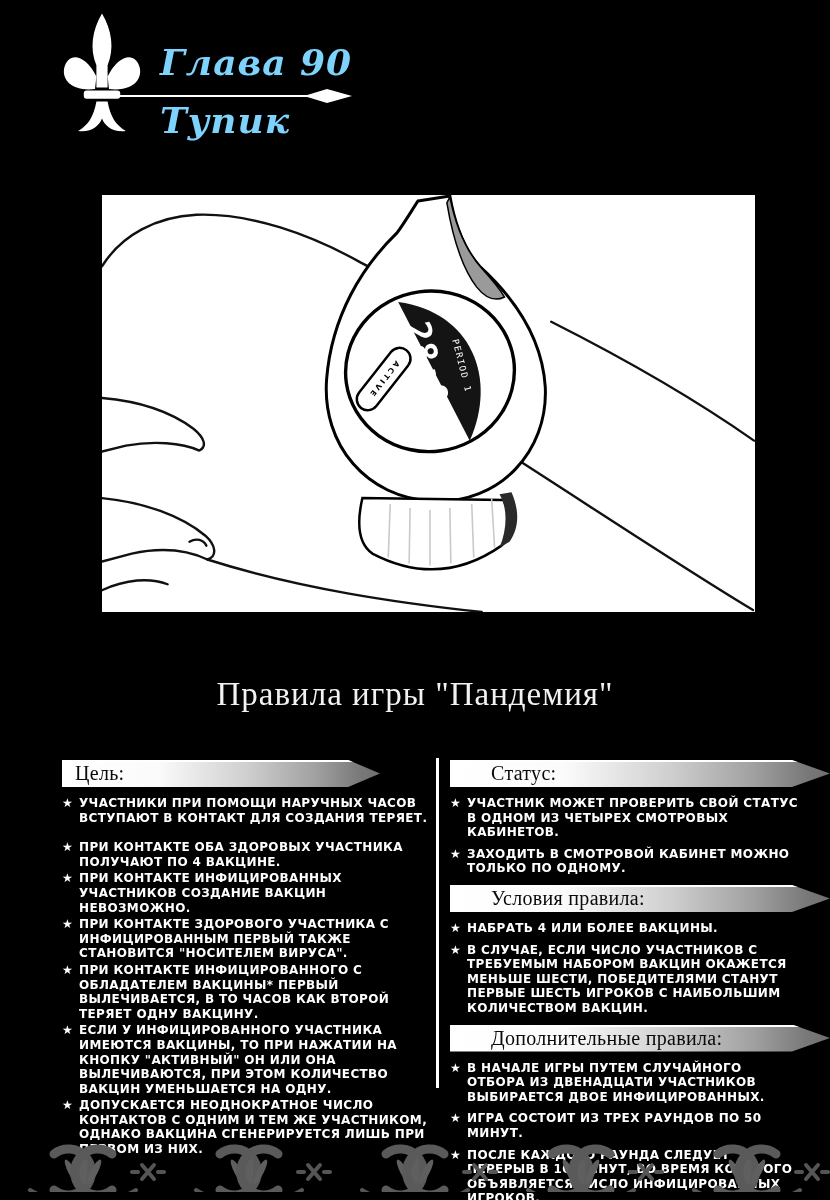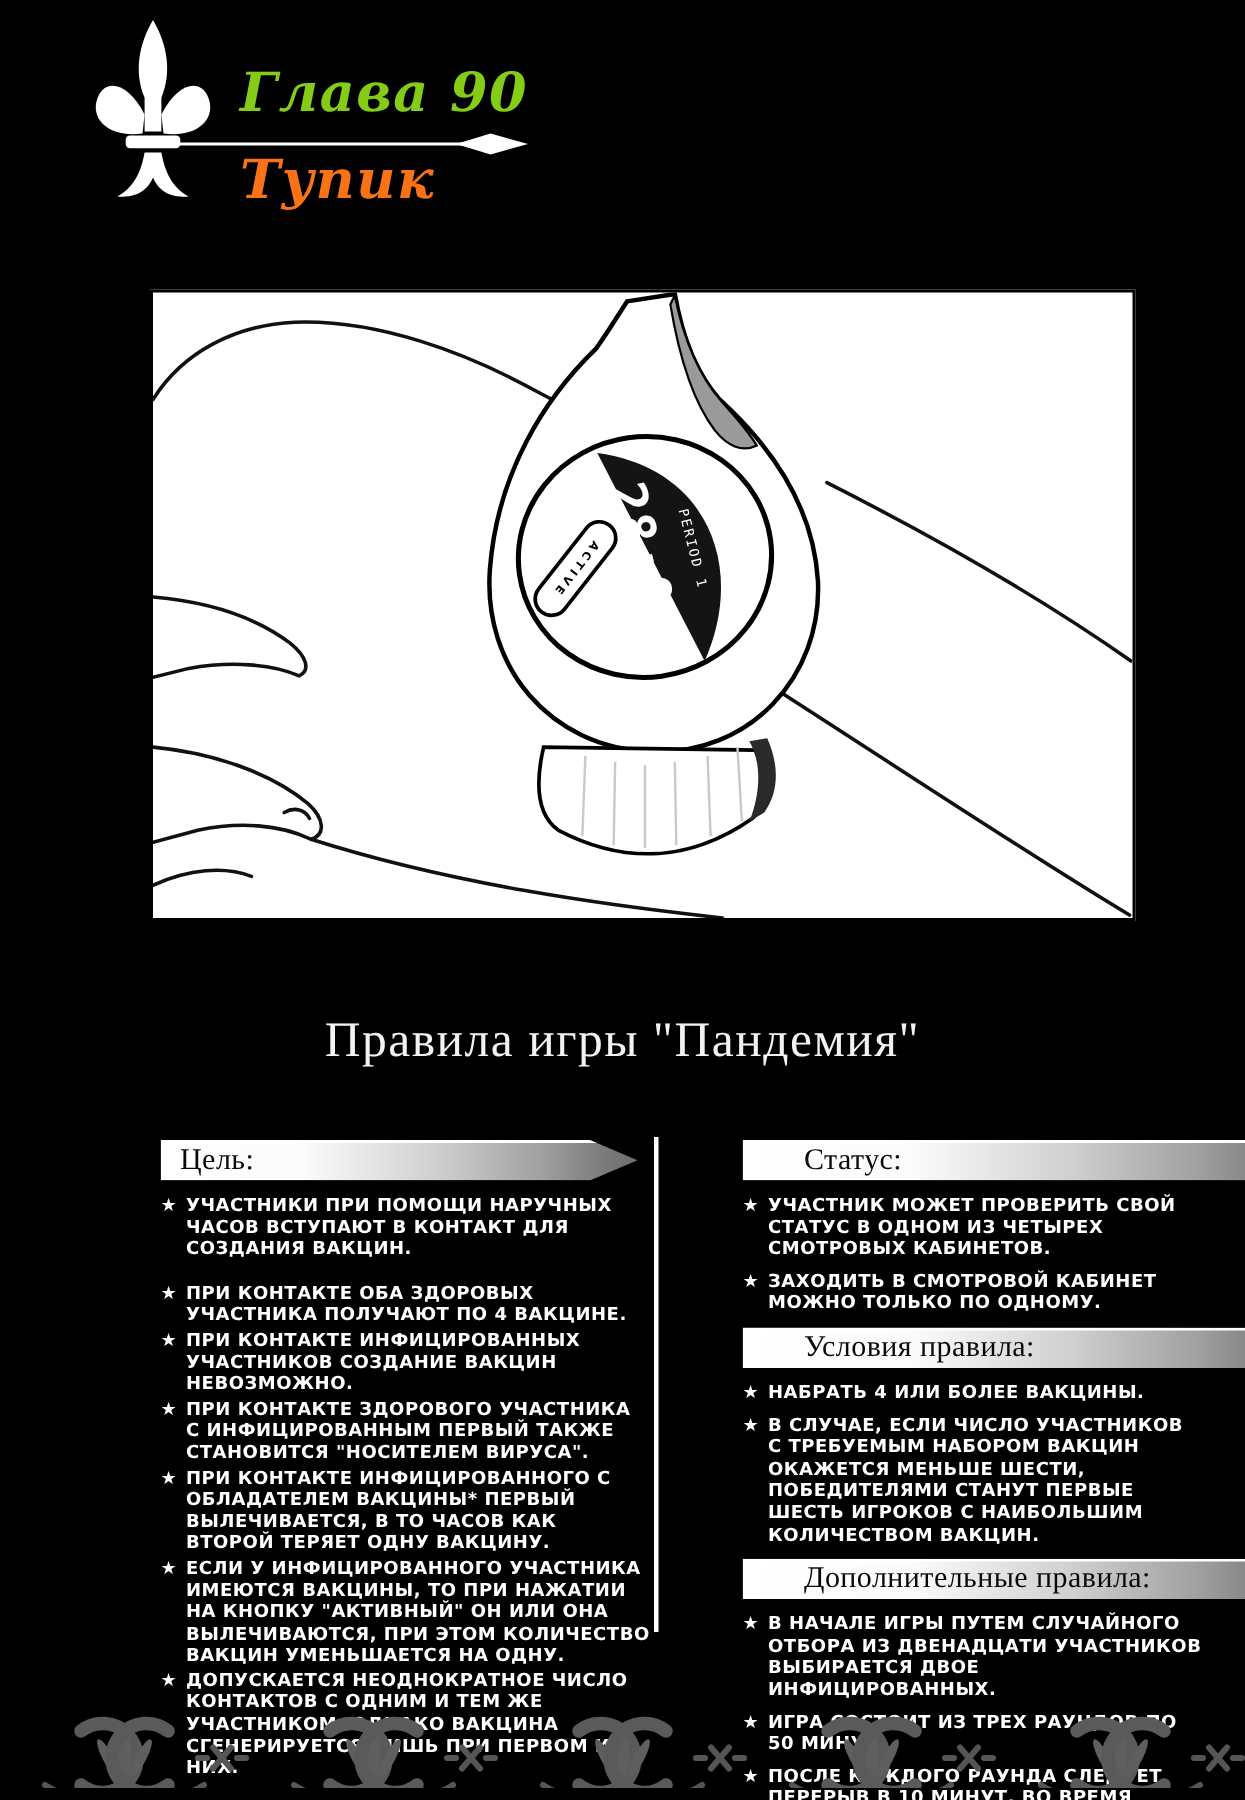--- a/index.html
+++ b/index.html
@@ -1,23 +1,23 @@
 <!DOCTYPE html>
 <html><head>
 <meta charset="utf-8">
 <style>
   html,body{margin:0;padding:0;background:#000;}
   #page{position:relative;width:830px;height:1200px;background:#000;overflow:hidden;
         font-family:"DejaVu Sans",sans-serif;}
 
   
   #chapter-icon{position:absolute;left:58px;top:12px;}
-  #chapter-line1{position:absolute;left:160px;top:44px;color:#84cc16;
+  #chapter-line1{position:absolute;left:160px;top:44px;color:#7dd3fc;
     font:italic 600 36px/1 "DejaVu Serif",serif;letter-spacing:1px;}
-  #chapter-line2{position:absolute;left:160px;top:102px;color:#f97316;
+  #chapter-line2{position:absolute;left:160px;top:102px;color:#7dd3fc;
     font:italic 600 36px/1 "DejaVu Serif",serif;letter-spacing:1px;}
   #chapter-divider{position:absolute;left:116px;top:86px;}
 
   
   #manga-panel{position:absolute;left:100px;top:193px;width:657px;height:421px;
     background:#fff;border:2px solid #000;box-sizing:border-box;}
   #manga-panel svg{display:block;width:100%;height:100%;}
 
   
   #page-title{position:absolute;left:0;top:676px;width:830px;text-align:center;
@@ -31,21 +31,21 @@
 
   .banner{position:relative;height:27px;margin-bottom:9px;display:flex;align-items:center;
     background:linear-gradient(90deg,#ffffff 0%,#fbfbfb 30%,#cfcfcf 58%,#a0a0a0 80%,#787878 94%,#6f6f6f 100%);
     clip-path:polygon(0 0,90% 0,100% 50%,90% 100%,0 100%);
     box-shadow:inset 0 2px 0 #ffffff;}
   #col-left .banner{width:318px;}
   #col-right .banner{width:352px;padding-left:28px;}
   .banner-text{font-family:"Liberation Serif",serif;font-size:20px;color:#0a0a0a;
     padding-left:13px;letter-spacing:.3px;}
 
-  .rules-section{margin-bottom:15px;margin-left:45px;}
+  .rules-section{margin-bottom:15px;}
   #col-right .rules-section{margin-bottom:9px;}
   .bullet{display:grid;grid-template-columns:17px 1fr;align-items:start;color:#fff;
     font-weight:bold;font-size:12px;line-height:14.6px;letter-spacing:.35px;margin-bottom:2px;}
   #col-right .bullet{margin-bottom:7px;}
   .star{font-size:12px;line-height:14.6px;color:#fff;}
 
   
   #ornament{position:absolute;left:0;top:1142px;width:830px;height:50px;}
 </style>
 </head>
@@ -115,21 +115,21 @@
   <div id="page-title">Правила игры "Пандемия"</div>
 
   <div id="divider-v"></div>
   <div id="col-left" class="col">
       <section class="rules-section">
         <div class="banner">
           <span class="banner-text">Цель:</span>
         </div>
         <div class="bullet">
           <span class="star">★</span>
-          <span class="bullet-text">УЧАСТНИКИ ПРИ ПОМОЩИ НАРУЧНЫХ ЧАСОВ ВСТУПАЮТ В КОНТАКТ ДЛЯ СОЗДАНИЯ ВАКЦИН.</span>
+          <span class="bullet-text">УЧАСТНИКИ ПРИ ПОМОЩИ НАРУЧНЫХ ЧАСОВ ВСТУПАЮТ В КОНТАКТ ДЛЯ СОЗДАНИЯ ТЕРЯЕТ.</span>
         </div>
       </section>
       <section class="rules-section">
         <div class="bullet">
           <span class="star">★</span>
           <span class="bullet-text">ПРИ КОНТАКТЕ ОБА ЗДОРОВЫХ УЧАСТНИКА ПОЛУЧАЮТ ПО 4 ВАКЦИНЕ.</span>
         </div>
         <div class="bullet">
           <span class="star">★</span>
           <span class="bullet-text">ПРИ КОНТАКТЕ ИНФИЦИРОВАННЫХ УЧАСТНИКОВ СОЗДАНИЕ ВАКЦИН НЕВОЗМОЖНО.</span>

